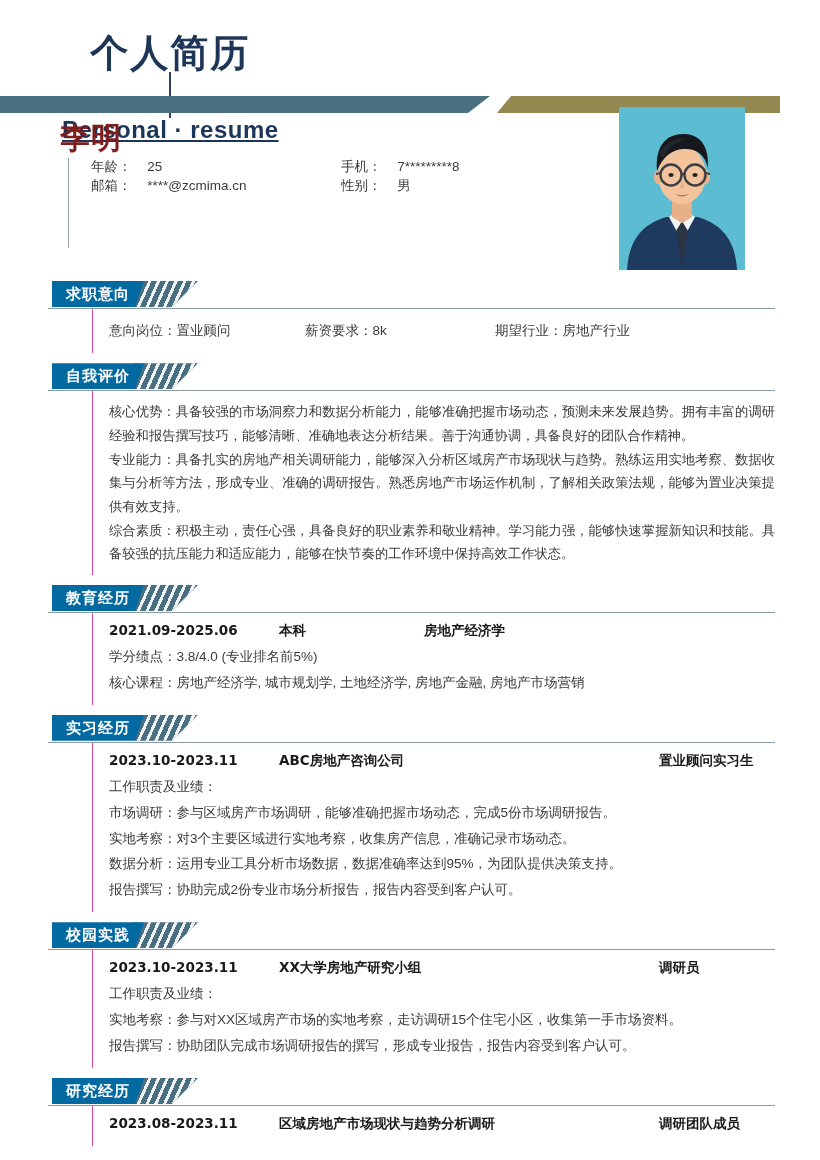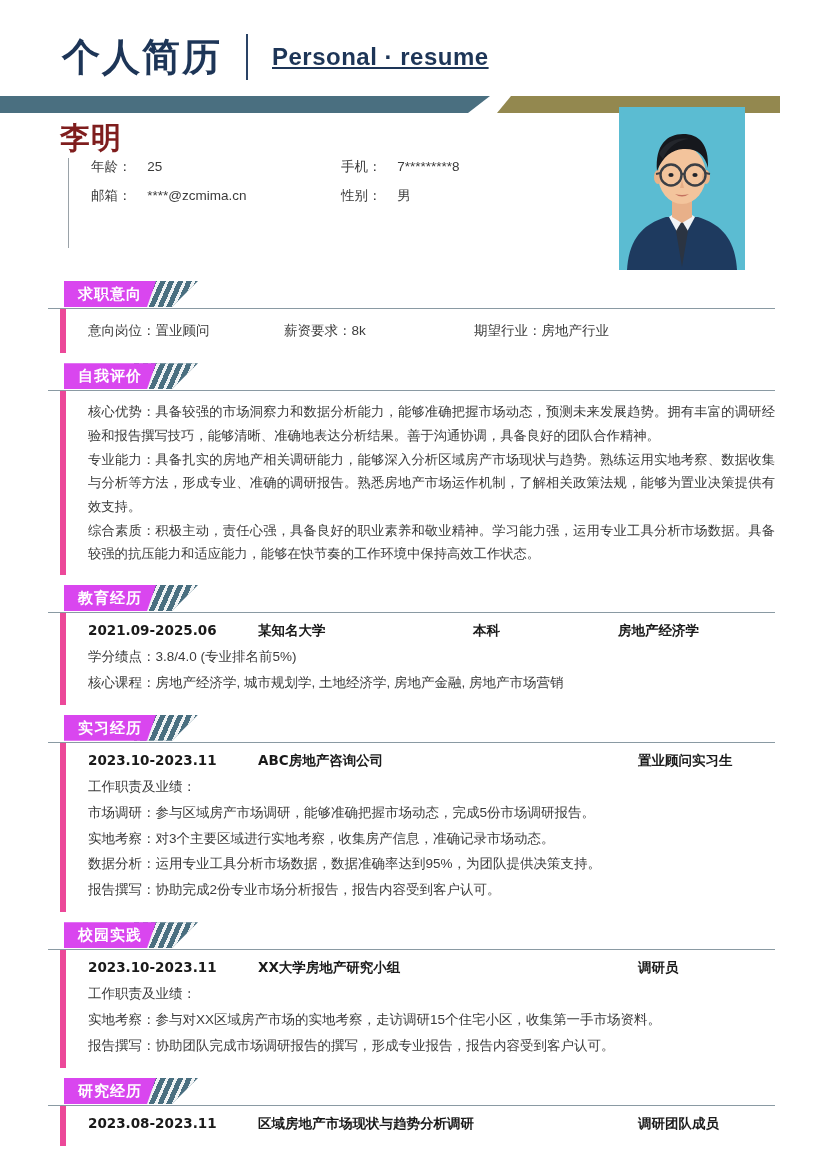--- a/index.html
+++ b/index.html
@@ -25,20 +25,21 @@
     position: relative;
     height: 96px;
   }
   .header-title-row {
     position: absolute;
     left: 62px;
     top: 34px;
     display: flex;
     align-items: center;
     gap: 0;
+    flex-direction: column;
   }
   .title-cn {
     font-size: 38px;
     font-weight: bold;
     color: #1d3557;
     letter-spacing: 2px;
     line-height: 1;
     font-family: "DejaVu Sans", "Liberation Sans", sans-serif;
   }
   .title-sep {
@@ -100,21 +101,21 @@
     left: 68px;
     top: 62px;
     width: 470px;
     padding-left: 22px;
     border-left: 1px solid #9aa2a8;
     height: 90px;
   }
   .info-grid {
     display: grid;
     grid-template-columns: 250px 1fr;
-    row-gap: 11px;
+    row-gap: 1px;
   }
   .info-cell {
     font-size: 13.5px;
     color: #3b3b3b;
     white-space: nowrap;
   }
   .info-label { color: #3b3b3b; }
   .info-val { margin-left: 12px; color: #3b3b3b; }
 
   .photo-frame {
@@ -132,24 +133,24 @@
   .section { position: relative; margin-top: 10px; }
 
   .sec-head {
     position: relative;
     height: 28px;
     margin-left: 48px;
     margin-right: 45px;
   }
   .sec-tag {
     position: absolute;
-    left: 16px; top: 0;
+    left: 4px; top: 0;
     height: 26px;
     padding: 0 14px 0 14px;
-    background: #d946ef;
+    background: #0369a1;
     color: #ffffff;
     font-size: 15px;
     font-weight: bold;
     line-height: 26px;
     letter-spacing: 1px;
     font-family: "DejaVu Sans", "Liberation Sans", sans-serif;
     clip-path: polygon(0 0, 100% 0, calc(100% - 9px) 100%, 0 100%);
     white-space: nowrap;
     z-index: 3;
   }
@@ -176,24 +177,24 @@
   }
   .sec-rule {
     position: absolute;
     left: 0; right: 0;
     bottom: 0;
     height: 1px;
     background: #8a9aa3;
   }
 
   .sec-body {
-    margin-left: 60px;
+    margin-left: 92px;
     margin-right: 45px;
-    border-left: 6px solid #ec4899;
-    padding: 9px 0 9px 22px;
+    border-left: 1px solid #ec4899;
+    padding: 9px 0 9px 16px;
   }
 
   .row-line {
     font-size: 13.5px;
     color: #3b3b3b;
     line-height: 1.95;
     white-space: nowrap;
   }
   .para {
     font-size: 13.3px;
@@ -319,34 +320,33 @@
 
   <div class="section">
     <div class="sec-head">
       <div class="sec-tag">自我评价</div>
       <div class="sec-tail" style="left:86px;"></div>
       <div class="sec-rule"></div>
     </div>
     <div class="sec-body">
       <div class="para">核心优势：具备较强的市场洞察力和数据分析能力，能够准确把握市场动态，预测未来发展趋势。拥有丰富的调研经验和报告撰写技巧，能够清晰、准确地表达分析结果。善于沟通协调，具备良好的团队合作精神。</div>
       <div class="para">专业能力：具备扎实的房地产相关调研能力，能够深入分析区域房产市场现状与趋势。熟练运用实地考察、数据收集与分析等方法，形成专业、准确的调研报告。熟悉房地产市场运作机制，了解相关政策法规，能够为置业决策提供有效支持。</div>
-      <div class="para">综合素质：积极主动，责任心强，具备良好的职业素养和敬业精神。学习能力强，运用专业工具分析市场数据。具备较强的抗压能力和适应能力，能够在快节奏的工作环境中保持高效工作状态。</div>
+      <div class="para">综合素质：积极主动，责任心强，具备良好的职业素养和敬业精神。学习能力强，能够快速掌握新知识和技能。具备较强的抗压能力和适应能力，能够在快节奏的工作环境中保持高效工作状态。</div>
     </div>
   </div>
 
   <div class="section">
     <div class="sec-head">
       <div class="sec-tag">教育经历</div>
       <div class="sec-tail" style="left:86px;"></div>
       <div class="sec-rule"></div>
     </div>
     <div class="sec-body">
       <div class="meta-row">
         <span class="m-date">2021.09-2025.06</span>
-        <span class="m-org">某知名大学</span>
         <span class="m-deg">本科</span>
         <span class="m-role">房地产经济学</span>
       </div>
       <div class="bullets">
         <div class="row-line">学分绩点：3.8/4.0 (专业排名前5%)</div>
         <div class="row-line">核心课程：房地产经济学, 城市规划学, 土地经济学, 房地产金融, 房地产市场营销</div>
       </div>
     </div>
   </div>
 

